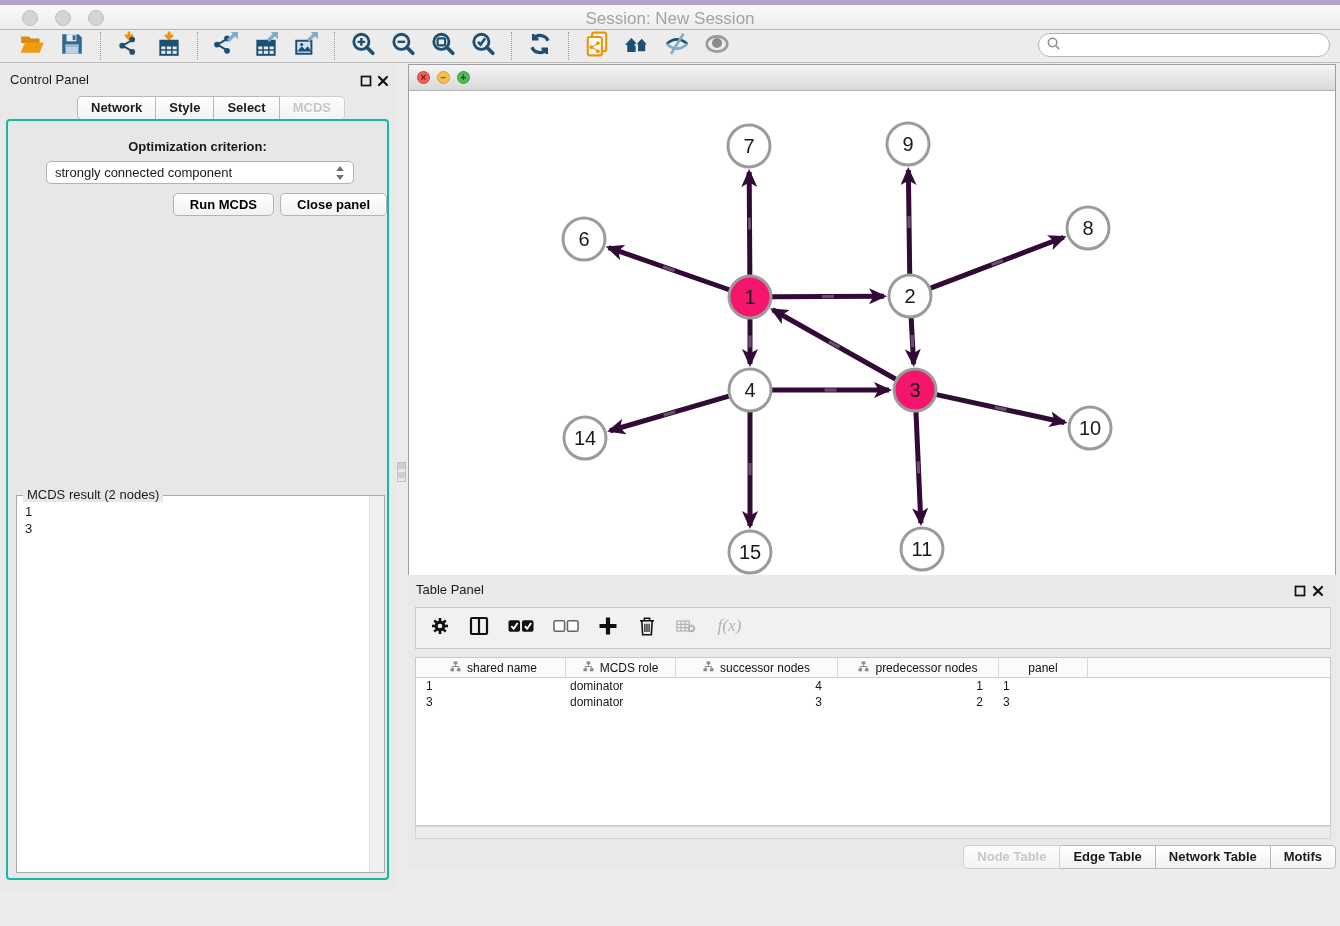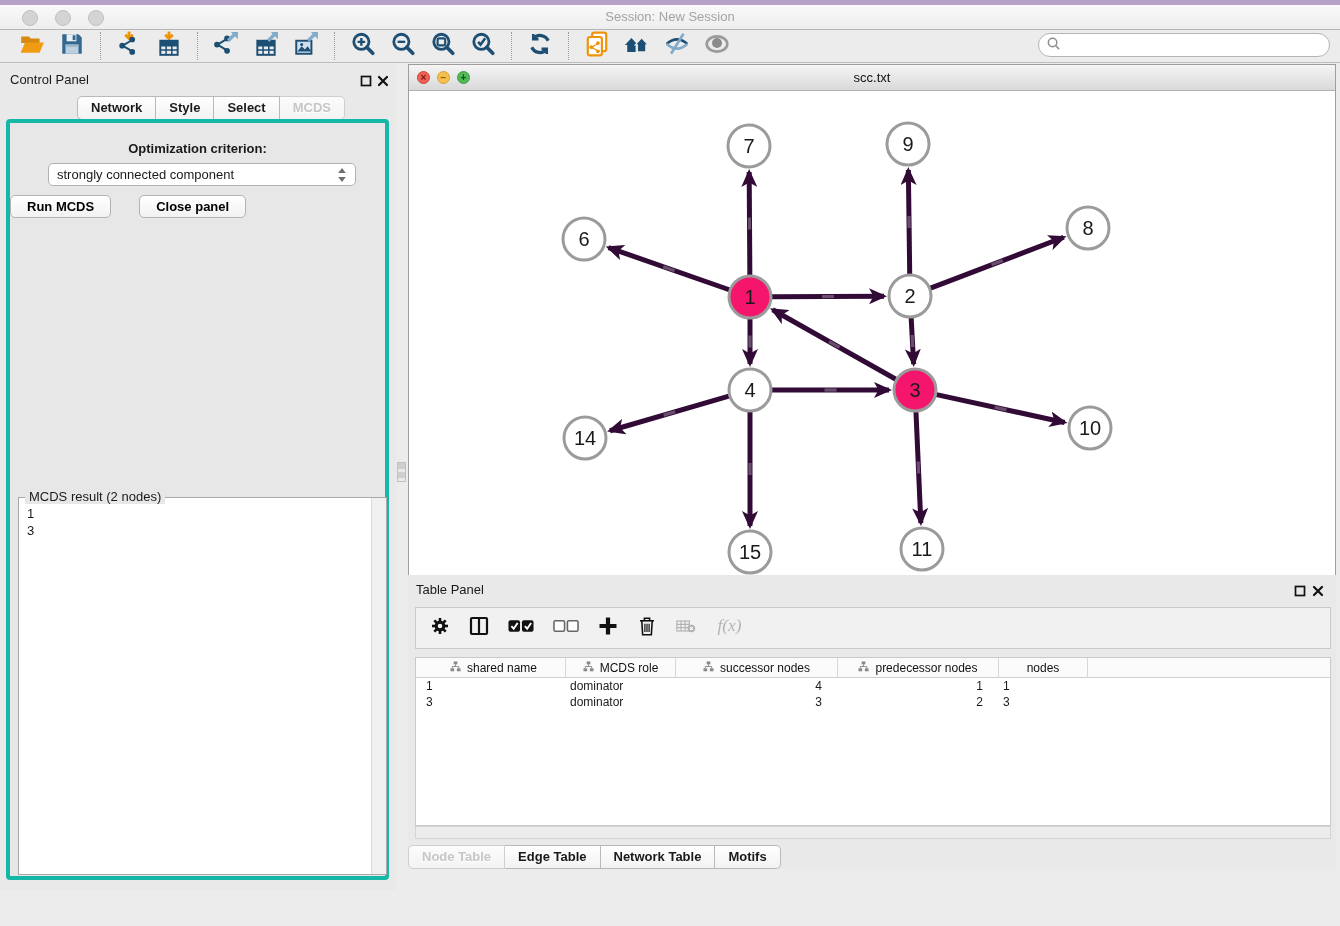--- a/index.html
+++ b/index.html
@@ -4,48 +4,48 @@
 <style>
   html,body{margin:0;padding:0;}
   .screen{position:relative;width:1340px;height:926px;background:#ececec;
     font-family:"Liberation Sans",sans-serif;overflow:hidden;color:#1a1a1a;}
   
   .top-strip{position:absolute;left:0;top:0;width:1340px;height:5px;background:#b7a2c7;}
   .titlebar{position:absolute;left:0;top:5px;width:1340px;height:24px;
     background:linear-gradient(#f9f9f9,#ededed);border-bottom:1px solid #b6b6b6;}
   .tl-dot{position:absolute;top:5px;width:16px;height:16px;border-radius:50%;
     background:#d4d4d4;border:1px solid #c0c0c0;box-sizing:border-box;}
-  .win-title{position:absolute;left:0;right:0;top:4px;text-align:center;font-size:13px;color:#a3a3a3;}
+  .win-title{position:absolute;left:0;right:0;top:4px;text-align:center;font-size:17px;color:#a3a3a3;}
   
   .toolbar{position:absolute;left:0;top:30px;width:1340px;height:33px;display:flex;align-items:center;
     background:#ececec;border-bottom:1px solid #bdbdbd;padding-left:4px;box-sizing:border-box;}
   .tb-group{display:flex;align-items:center;padding:0 8px;height:30px;}
   .tb-sep{width:0;height:28px;border-left:1px dotted #9a9a9a;}
   .tb-btn{width:40px;height:30px;display:flex;align-items:center;justify-content:center;}
   .tb-btn svg{width:26px;height:26px;}
   .search-box{position:absolute;left:1038px;top:33px;width:292px;height:24px;background:#fff;
     border:1px solid #b5b5b5;border-radius:12px;display:flex;align-items:center;padding-left:7px;box-sizing:border-box;}
   .search-box svg{width:15px;height:15px;}
   
   .control-panel{position:absolute;left:0;top:64px;width:396px;height:826px;background:#e9e9e9;}
   .panel-title{position:absolute;left:10px;top:8px;font-size:13px;}
   .panel-icon{position:absolute;top:9px;width:12px;height:12px;}
   .cp-tabs{position:absolute;left:77px;top:32px;display:flex;}
   .seg-btn{height:22px;line-height:22px;padding:0 13px;background:linear-gradient(#ffffff,#f2f2f2);
     border:1px solid #b9b9b9;border-left:none;font-size:13px;font-weight:700;cursor:default;}
   .seg-btn:first-child{border-left:1px solid #b9b9b9;border-radius:5px 0 0 5px;}
   .seg-btn:last-child{border-radius:0 5px 5px 0;}
   .seg-btn.active{color:#c6c6c6;text-shadow:0 1px 0 #fff;border-color:#cfcfcf;background:linear-gradient(#fcfcfc,#f3f3f3);}
-  .cp-content{position:absolute;left:6px;top:55px;width:383px;height:761px;border:4px solid #14b8a6;
+  .cp-content{position:absolute;left:6px;top:55px;width:383px;height:761px;border:2px solid #14b8a6;
     border-radius:4px;background:#e7e7e7;box-sizing:border-box;}
   .opt-label{position:absolute;left:0;right:0;top:18px;text-align:center;font-size:13px;font-weight:700;}
   .combo{position:absolute;left:38px;top:40px;width:308px;height:23px;background:#fff;border:1px solid #b3b3b3;
     border-radius:5px;display:flex;align-items:center;padding:0 8px;box-sizing:border-box;font-size:13px;}
   .combo .stepper{margin-left:auto;display:flex;align-items:center;}
-  .cp-buttons{position:absolute;left:0;right:0;top:72px;display:flex;justify-content:flex-start;gap:28px;}
+  .cp-buttons{position:absolute;left:0;right:0;top:72px;display:flex;justify-content:flex-end;gap:6px;}
   .cp-btn{height:23px;padding:0 16px;background:linear-gradient(#ffffff,#f2f2f2);border:1px solid #b3b3b3;
     border-radius:5px;font-size:13px;font-weight:700;font-family:"Liberation Sans",sans-serif;}
   .result-box{position:absolute;left:8px;top:374px;width:369px;height:378px;background:#fff;
     border:1px solid #a9a9a9;box-sizing:border-box;}
   .result-legend{position:absolute;left:6px;top:-9px;background:#e7e7e7;padding:0 4px;font-size:13px;}
   .result-lines{position:absolute;left:8px;top:7px;font-size:13px;line-height:17px;}
   .result-scroll{position:absolute;right:0;top:0;bottom:0;width:14px;background:#f0f0f0;border-left:1px solid #dcdcdc;}
   
   .v-split-handle{position:absolute;left:397px;top:462px;width:7px;height:18px;
     background:repeating-linear-gradient(#cfcfcf 0 6px,#e9e9e9 6px 9px);border:1px solid #c0c0c0;}
@@ -66,21 +66,21 @@
   .tp-tool{display:flex;align-items:center;justify-content:center;height:26px;}
   .tp-table{position:absolute;left:7px;top:82px;width:916px;height:169px;background:#fff;
     border:1px solid #c9c9c9;box-sizing:border-box;overflow:hidden;}
   .thead{display:flex;height:20px;background:#fbfbfb;border-bottom:1px solid #cfcfcf;box-sizing:border-box;padding-left:6px;}
   .th{display:flex;align-items:center;justify-content:center;gap:6px;font-size:12px;color:#111;
     border-right:1px solid #d8d8d8;box-sizing:border-box;height:20px;}
   .th svg{width:11px;height:11px;}
   .tr{display:flex;height:16px;}
   .td{font-size:12px;line-height:16px;padding:0 10px;box-sizing:border-box;white-space:nowrap;overflow:hidden;}
   .tp-scrollstrip{position:absolute;left:7px;top:251px;width:916px;height:13px;background:#ececec;border:1px solid #d4d4d4;box-sizing:border-box;}
-  .tp-tabs{position:absolute;left:0;right:0;top:270px;display:flex;justify-content:flex-start;}
+  .tp-tabs{position:absolute;left:0;right:0;top:270px;display:flex;justify-content:flex-end;}
   
   .status-bar{position:absolute;left:0;top:890px;width:1340px;height:36px;background:#e7e7e7;border-top:1px solid #bcbcbc;box-sizing:border-box;}
   .list-btn{position:absolute;left:10px;top:6px;width:30px;height:24px;background:#fdfdfd;border:1px solid #a6a6a6;
     border-radius:2px;display:flex;align-items:center;justify-content:center;}
   .memory-btn{position:absolute;right:7px;top:6px;height:24px;background:#fdfdfd;border:1px solid #a6a6a6;
     border-radius:2px;display:flex;align-items:center;gap:6px;padding:0 10px;font-size:13px;}
   .memory-dot{width:12px;height:12px;border-radius:50%;}
 </style>
 </head>
 <body>
@@ -315,21 +315,20 @@
     <div class="net-titlebar">
       <div class="light" style="left: 8px; background: rgb(238, 97, 86); border: 1px solid rgb(201, 69, 60);" id="light-close">
           <span style="color:#7e150f">×</span>
         </div>
       <div class="light" style="left: 28px; background: rgb(245, 191, 79); border: 1px solid rgb(215, 159, 51);" id="light-min">
           <span style="color:#8a5d00">−</span>
         </div>
       <div class="light" style="left: 48px; background: rgb(83, 185, 88); border: 1px solid rgb(63, 158, 67);" id="light-zoom">
           <span style="color:#0f5a17">+</span>
         </div>
-      <div class="net-title">scc.txt</div>
     </div>
     <svg id="graph-svg" width="926" height="502" viewBox="0 0 926 502">
         <defs>
           <marker id="arr" markerUnits="userSpaceOnUse" markerWidth="20" markerHeight="16" refX="15" refY="8" orient="auto">
             <path d="M0 0 L18 8 L0 16 L4.5 8 z" fill="#310b36"></path>
           </marker>
         </defs>
         <line x1="340.85430783059013" y1="185.00048241911261" x2="340.1721816547571" y2="81.99942986832144" stroke="#310b36" stroke-width="5" marker-end="url(#arr)"></line>
         <rect x="334.5132447426736" y="131.89995614371705" width="12" height="3.2" fill="#ffffff" opacity="0.28" transform="rotate(-90.37943670141898 340.5132447426736 133.49995614371704)"></rect>
         <line x1="320.23121807335133" y1="199.7434376400866" x2="199.54492409513023" y2="157.5759373344431" stroke="#310b36" stroke-width="5" marker-end="url(#arr)"></line>
@@ -493,21 +492,21 @@
                 <g fill="#888">
                   <rect x="4" y="0.5" width="4" height="3.2"></rect>
                   <rect x="0.5" y="8" width="4" height="3.2"></rect>
                   <rect x="7.5" y="8" width="4" height="3.2"></rect>
                 </g>
                 <path d="M6 3.7v2.3M2.5 8V6h7v2" stroke="#888" fill="none"></path>
               </svg></span>
             <span>predecessor nodes</span>
           </div>
           <div class="th" style="width: 89px;">
-            <span>nodes</span>
+            <span>panel</span>
           </div>
         </div>
       <div id="table-body">
           <div class="tr">
             <div class="td" style="width: 144px; text-align: left;">1</div>
             <div class="td" style="width: 110px; text-align: left;">dominator</div>
             <div class="td" style="width: 162px; text-align: right;">4</div>
             <div class="td" style="width: 161px; text-align: right;">1</div>
             <div class="td" style="width: 89px; text-align: left;">1</div>
           </div>

